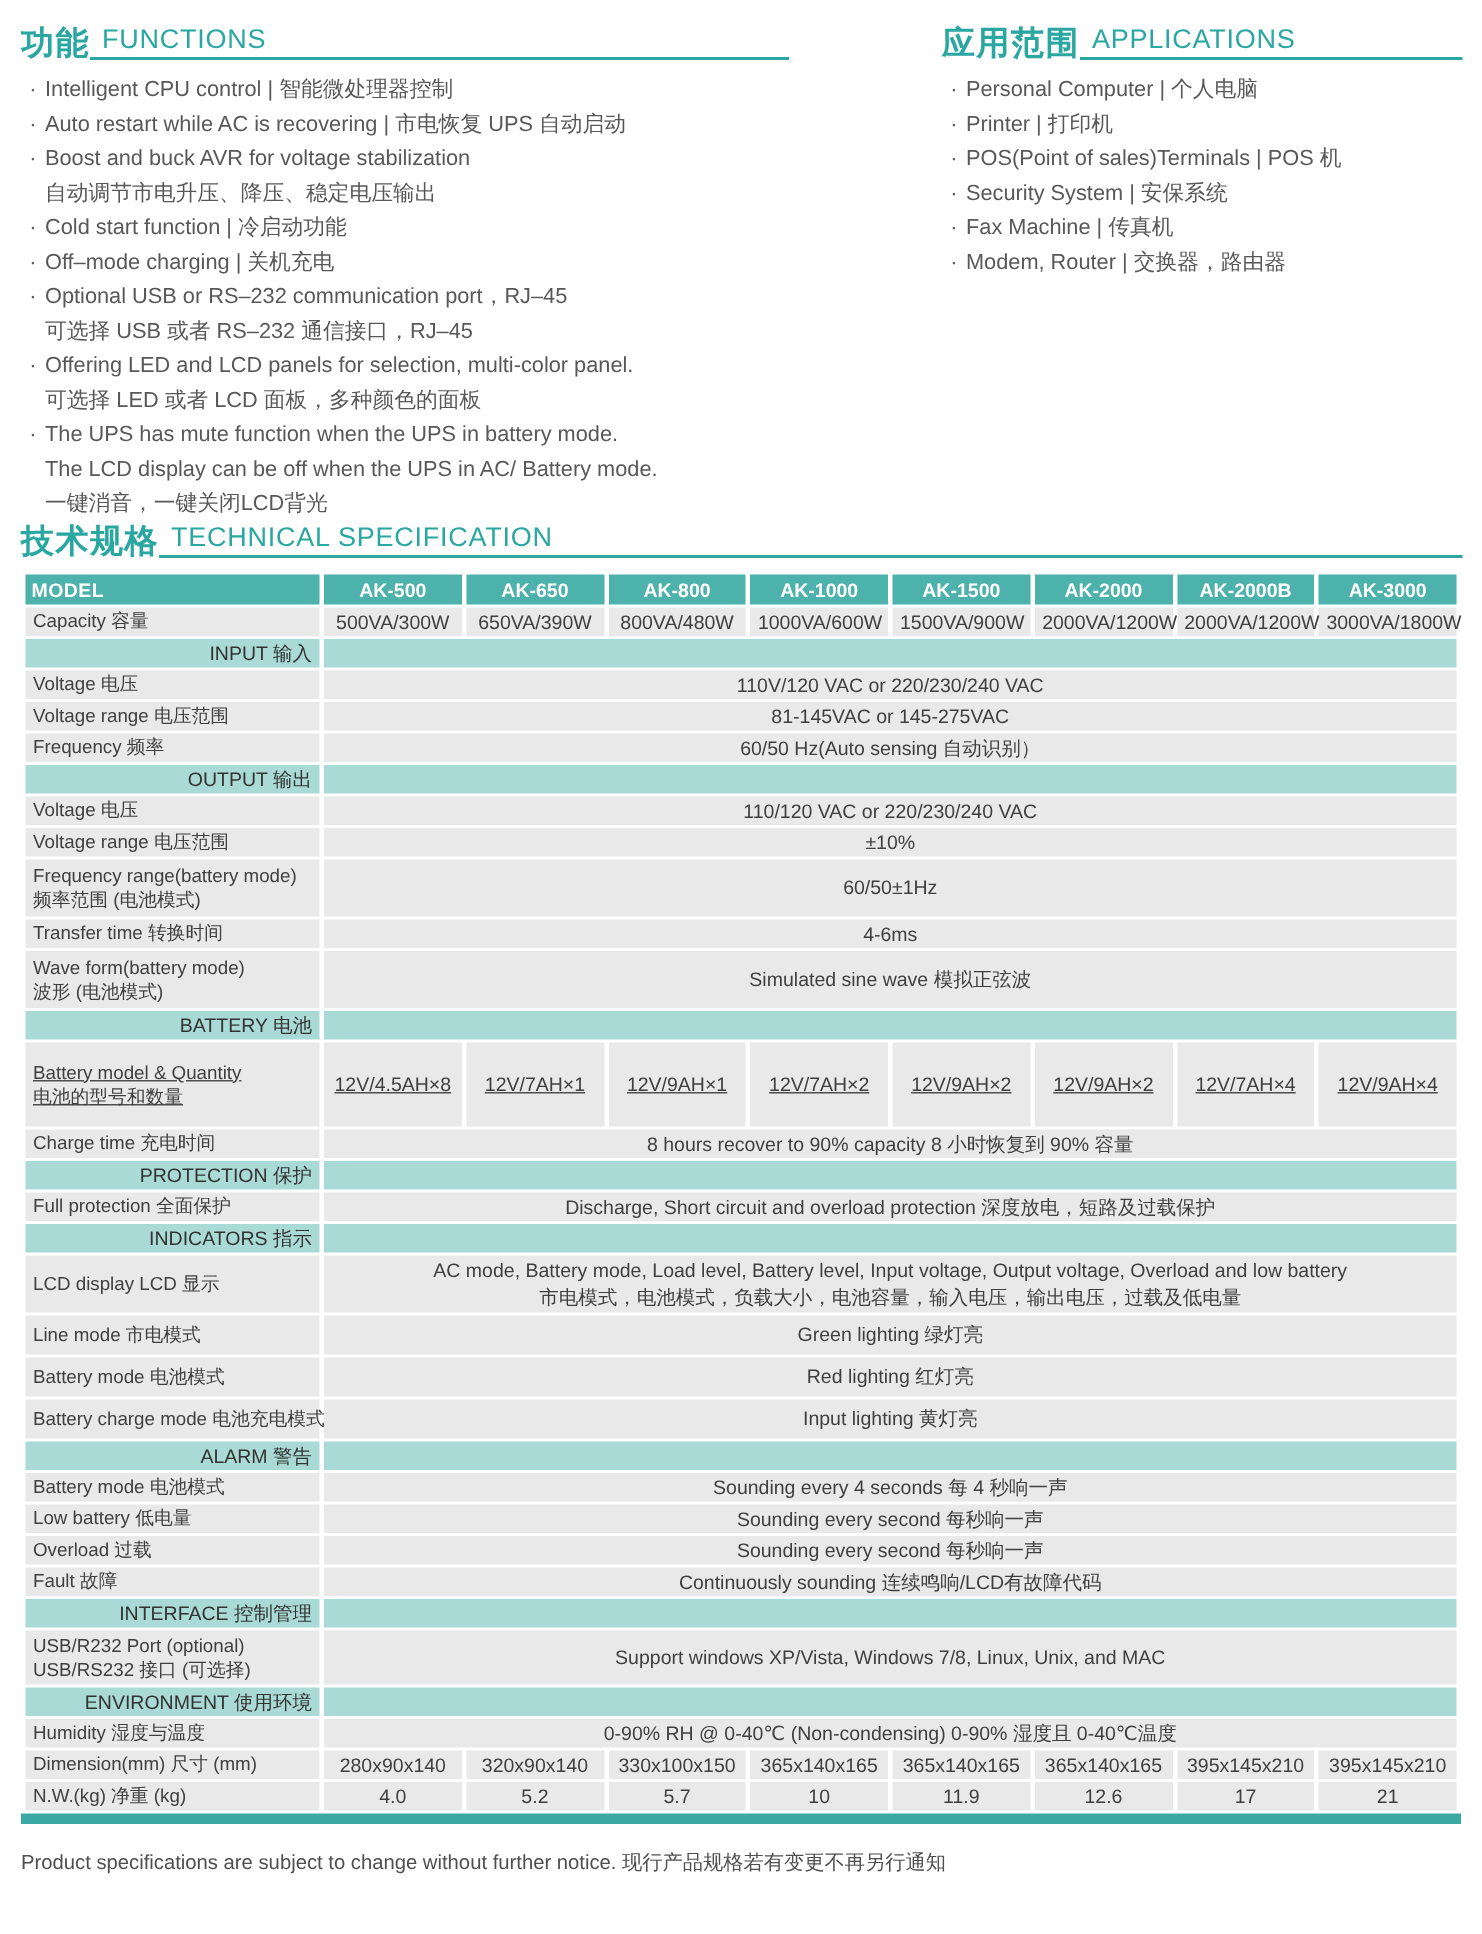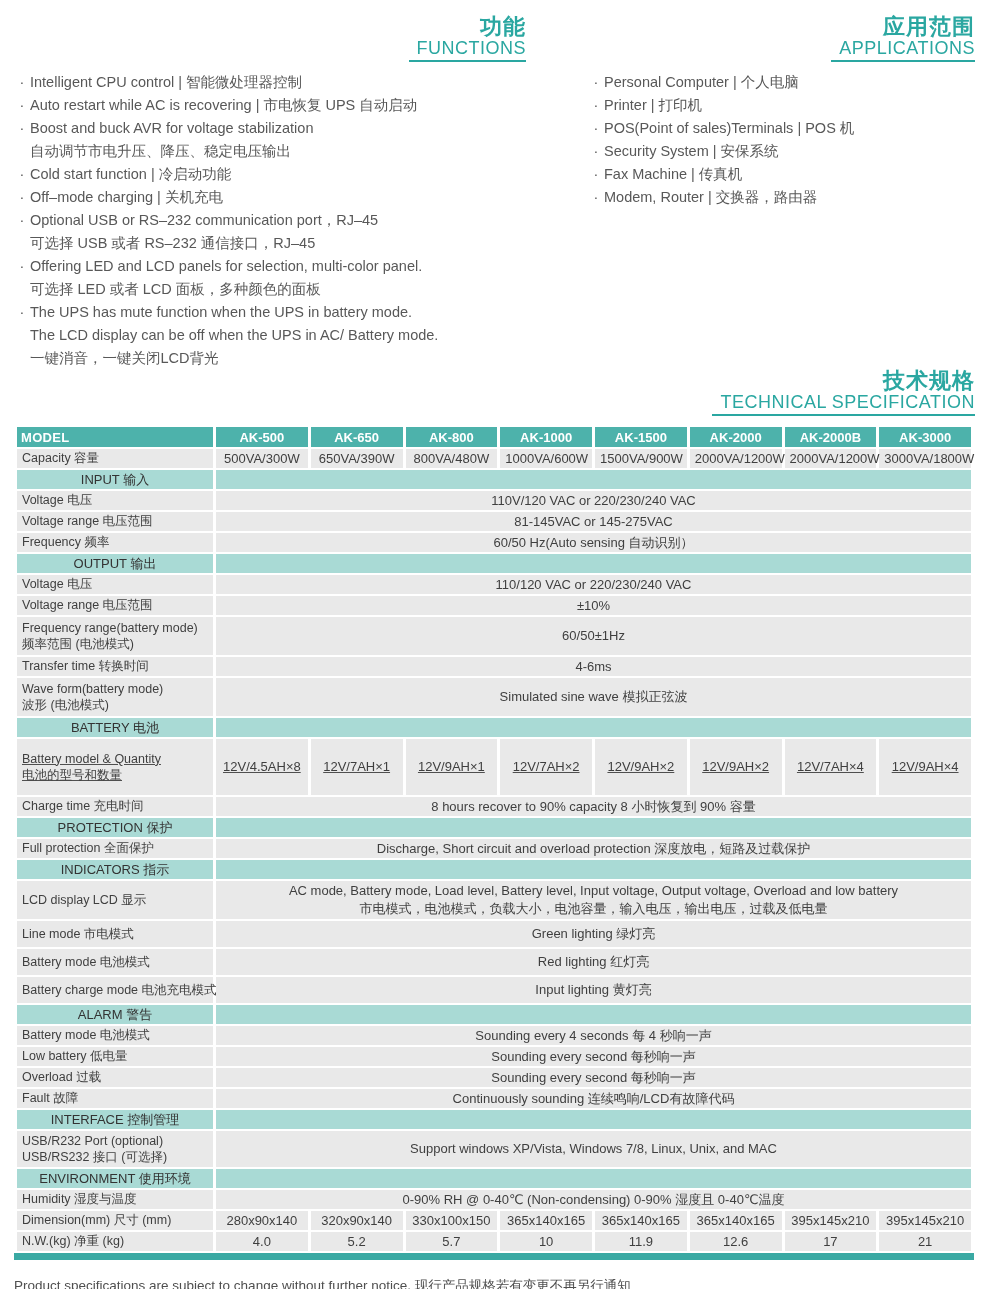--- a/index.html
+++ b/index.html
@@ -13,22 +13,22 @@
   *{box-sizing:border-box;}
   html,body{margin:0;padding:0;}
   body{
     width:988px;height:1289px;background:#ffffff;
     font-family:"Liberation Sans","DejaVu Sans",sans-serif;
     color:var(--text);overflow:hidden;
   }
   .content{padding:16px 13px 0 14px;width:988px;}
   .top{display:flex;align-items:flex-start;}
   .col-left{width:512px;flex:none;}
-  .col-right{flex:1;margin-left:62px;}
-  .sec-head{display:flex;align-items:flex-end;margin:0 0 9px 0;flex-direction:column;}
+  .col-right{flex:1;margin-left:102px;}
+  .sec-head{display:flex;align-items:flex-end;margin:0 0 9px 0;}
   .sec-head .zh{color:var(--accent);font-size:22px;font-weight:bold;line-height:1;letter-spacing:1px;}
   .sec-head .en-wrap{flex:1;border-bottom:2px solid var(--accent);padding:0 0 1px 8px;}
   .sec-head .en{color:var(--accent);font-size:18px;letter-spacing:0.5px;}
   .blist{margin-top:4px;}
   .bline{display:flex;font-size:14.5px;line-height:23px;color:#585858;}
   .bline .dot{width:16px;flex:none;text-align:center;color:#585858;}
   .spec-head{}
   .spec-head .en-wrap{border-bottom:2px solid var(--accent);}
   table.spec{
     border-collapse:separate;border-spacing:3px 2px;
@@ -36,21 +36,21 @@
   }
   table.spec td{padding:0 5px;vertical-align:middle;}
   tr.hrow{height:20px;}
   td.h{background:var(--header-teal);color:#fff;font-weight:bold;font-size:13px;}
   td.h.hlabel{text-align:left;padding-left:4px;letter-spacing:0.3px;}
   td.h.hmodel{text-align:center;}
   tr.drow{height:19px;}
   td.lbl{background:var(--row-gray);text-align:left;padding-left:8px;font-size:12.5px;color:#3f3f3f;white-space:nowrap;line-height:1.3;}
   td.lbl .l2{display:block;}
   td.val{background:var(--row-gray);text-align:center;font-size:13px;color:#3f3f3f;line-height:1.35;}
-  td.sec{background:var(--section-teal);color:#333;font-size:13px;text-align:center;padding-left:8px;}
+  td.sec{background:var(--section-teal);color:#333;font-size:13px;text-align:right;padding-left:8px;}
   .bottom-bar{width:960px;height:7px;background:var(--bar-teal);margin-top:0;}
   .footer-note{margin-top:17px;font-size:13.5px;color:#4f4f4f;}
 </style>
 </head>
 <body>
 
 <div class="content">
 
   <div class="top">
     <div class="col-left">

